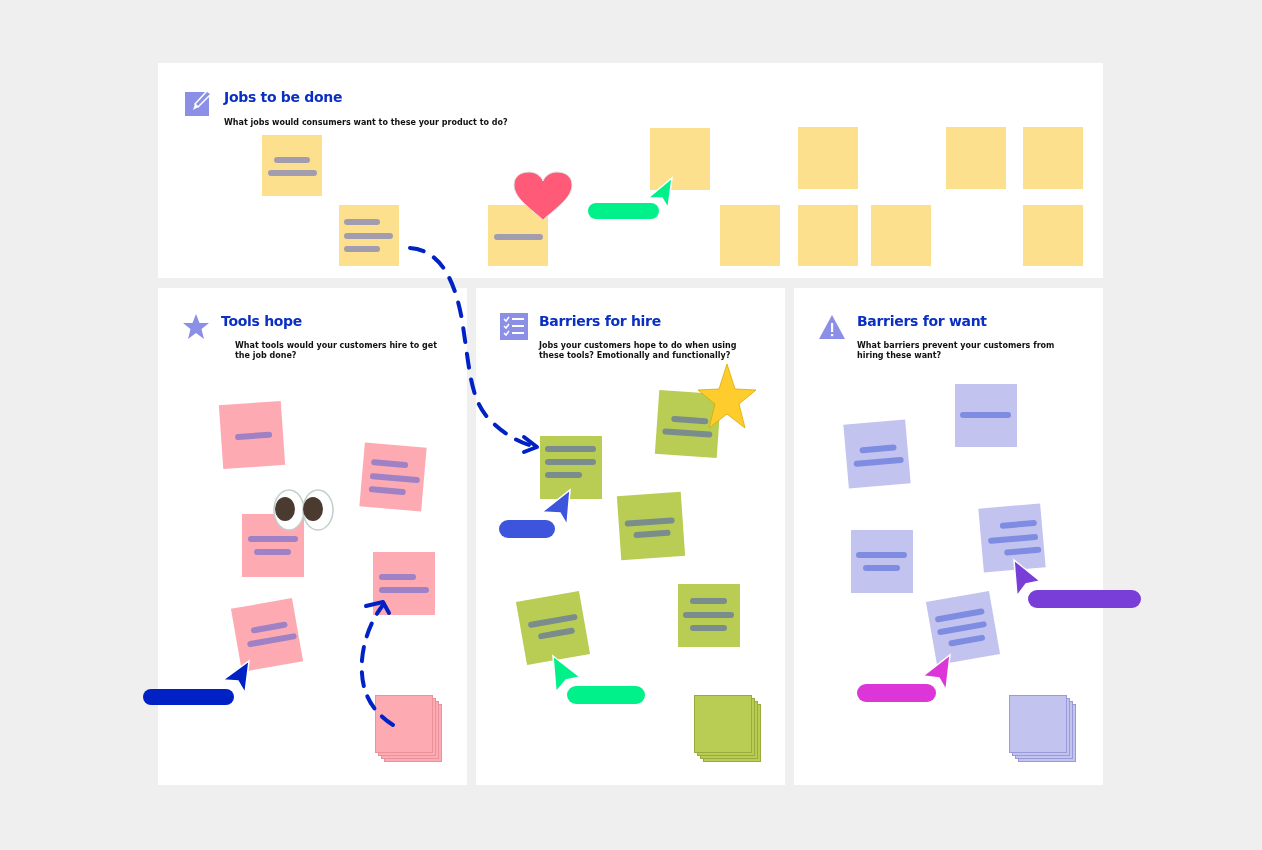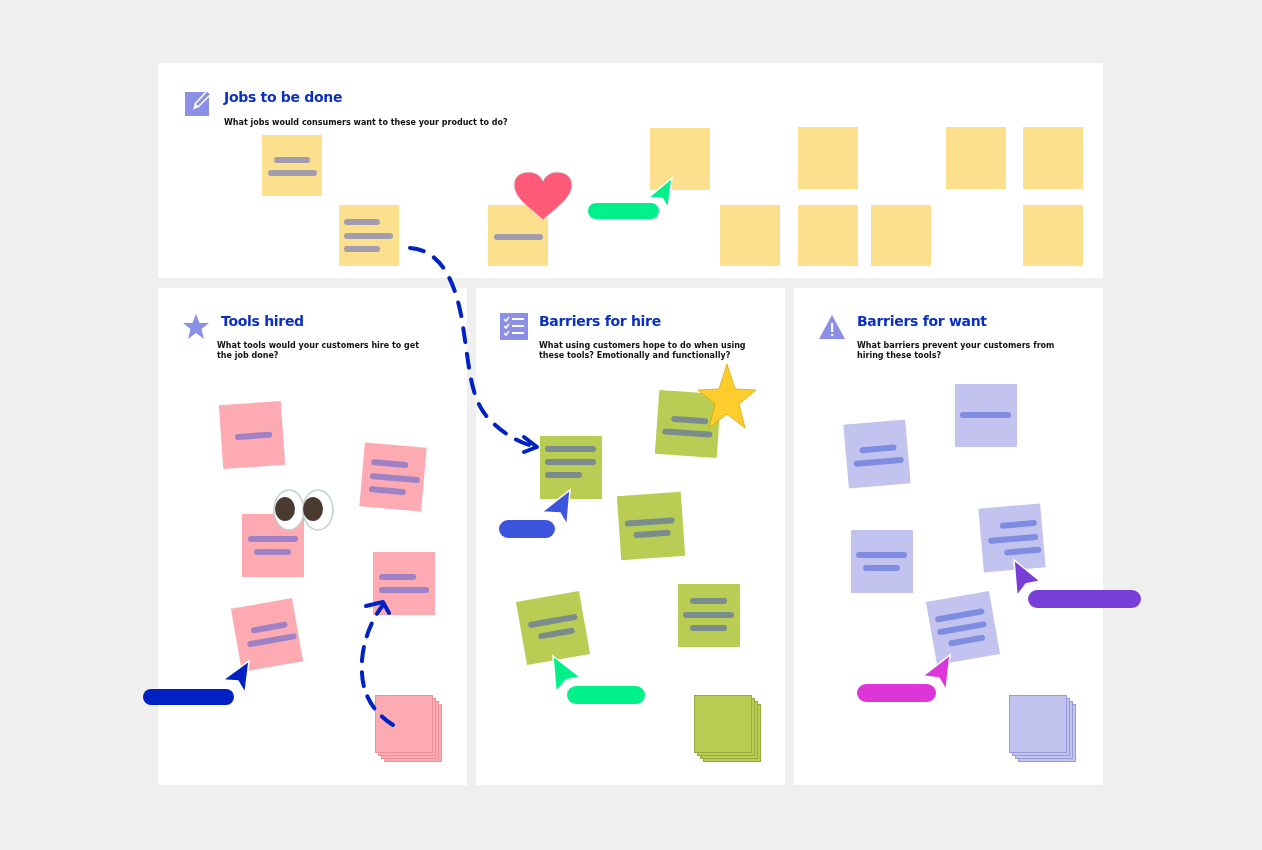--- a/index.html
+++ b/index.html
@@ -39,44 +39,44 @@
     </svg>
 </div>
 <div class="title" style="left:224px;top:89px;">Jobs to be done</div>
 <div class="sub" style="left:224px;top:118px;width:300px;white-space:nowrap;">What jobs would consumers want to these your product to do?</div>
 
 <div class="hicon" style="left:182px;top:313px;">
   <svg width="28" height="27" viewBox="0 0 28 27">
       <polygon points="14,1 17.5,10 27,10 19.5,16 22,26 14,20 6,26 8.5,16 1,10 10.5,10" fill="#8b8fe6"></polygon>
     </svg>
 </div>
-<div class="title" style="left:221px;top:313px;">Tools hired</div>
-<div class="sub" style="left:217px;top:341px;width:215px;">What tools would your customers hire to get the job done?</div>
+<div class="title" style="left:221px;top:313px;">Tools hope</div>
+<div class="sub" style="left:235px;top:341px;width:215px;">What tools would your customers hire to get the job done?</div>
 
 <div class="hicon" style="left:500px;top:313px;">
   <svg width="28" height="27" viewBox="0 0 28 27">
       <rect x="0" y="0" width="28" height="27" fill="#8b8fe6"></rect>
     <path d="M4 6 l2 2 l3 -4 M4 13 l2 2 l3 -4 M4 20 l2 2 l3 -4" stroke="#fff" stroke-width="1.5" fill="none"></path>
     <rect x="12" y="5" width="12" height="2" fill="#fff"></rect>
       <rect x="12" y="12" width="12" height="2" fill="#fff"></rect>
       <rect x="12" y="19" width="12" height="2" fill="#fff"></rect>
     </svg>
 </div>
 <div class="title" style="left:539px;top:313px;">Barriers for hire</div>
-<div class="sub" style="left:539px;top:341px;width:215px;">What using customers hope to do when using these tools? Emotionally and functionally?</div>
+<div class="sub" style="left:539px;top:341px;width:215px;">Jobs your customers hope to do when using these tools? Emotionally and functionally?</div>
 
 <div class="hicon" style="left:818px;top:314px;">
   <svg width="28" height="26" viewBox="0 0 28 26">
       <polygon points="14,1 27,25 1,25" fill="#8b8fe6"></polygon>
       <rect x="13" y="9" width="2.2" height="9" fill="#fff"></rect>
       <rect x="13" y="20" width="2.2" height="2.2" fill="#fff"></rect>
     </svg>
 </div>
 <div class="title" style="left:857px;top:313px;">Barriers for want</div>
-<div class="sub" style="left:857px;top:341px;width:215px;">What barriers prevent your customers from hiring these tools?</div>
+<div class="sub" style="left:857px;top:341px;width:215px;">What barriers prevent your customers from hiring these want?</div>
 
 <div class="note y" style="left:262px;top:135px;width:60px;height:61px;">
   <div class="bar" style="left:12px;top:22px;width:36px;"></div>
   <div class="bar" style="left:6px;top:35px;width:49px;"></div>
 </div>
 <div class="note y" style="left:339px;top:205px;width:60px;height:61px;">
   <div class="bar" style="left:5px;top:14px;width:36px;"></div>
   <div class="bar" style="left:5px;top:28px;width:49px;"></div>
   <div class="bar" style="left:5px;top:41px;width:36px;"></div>
 </div>

